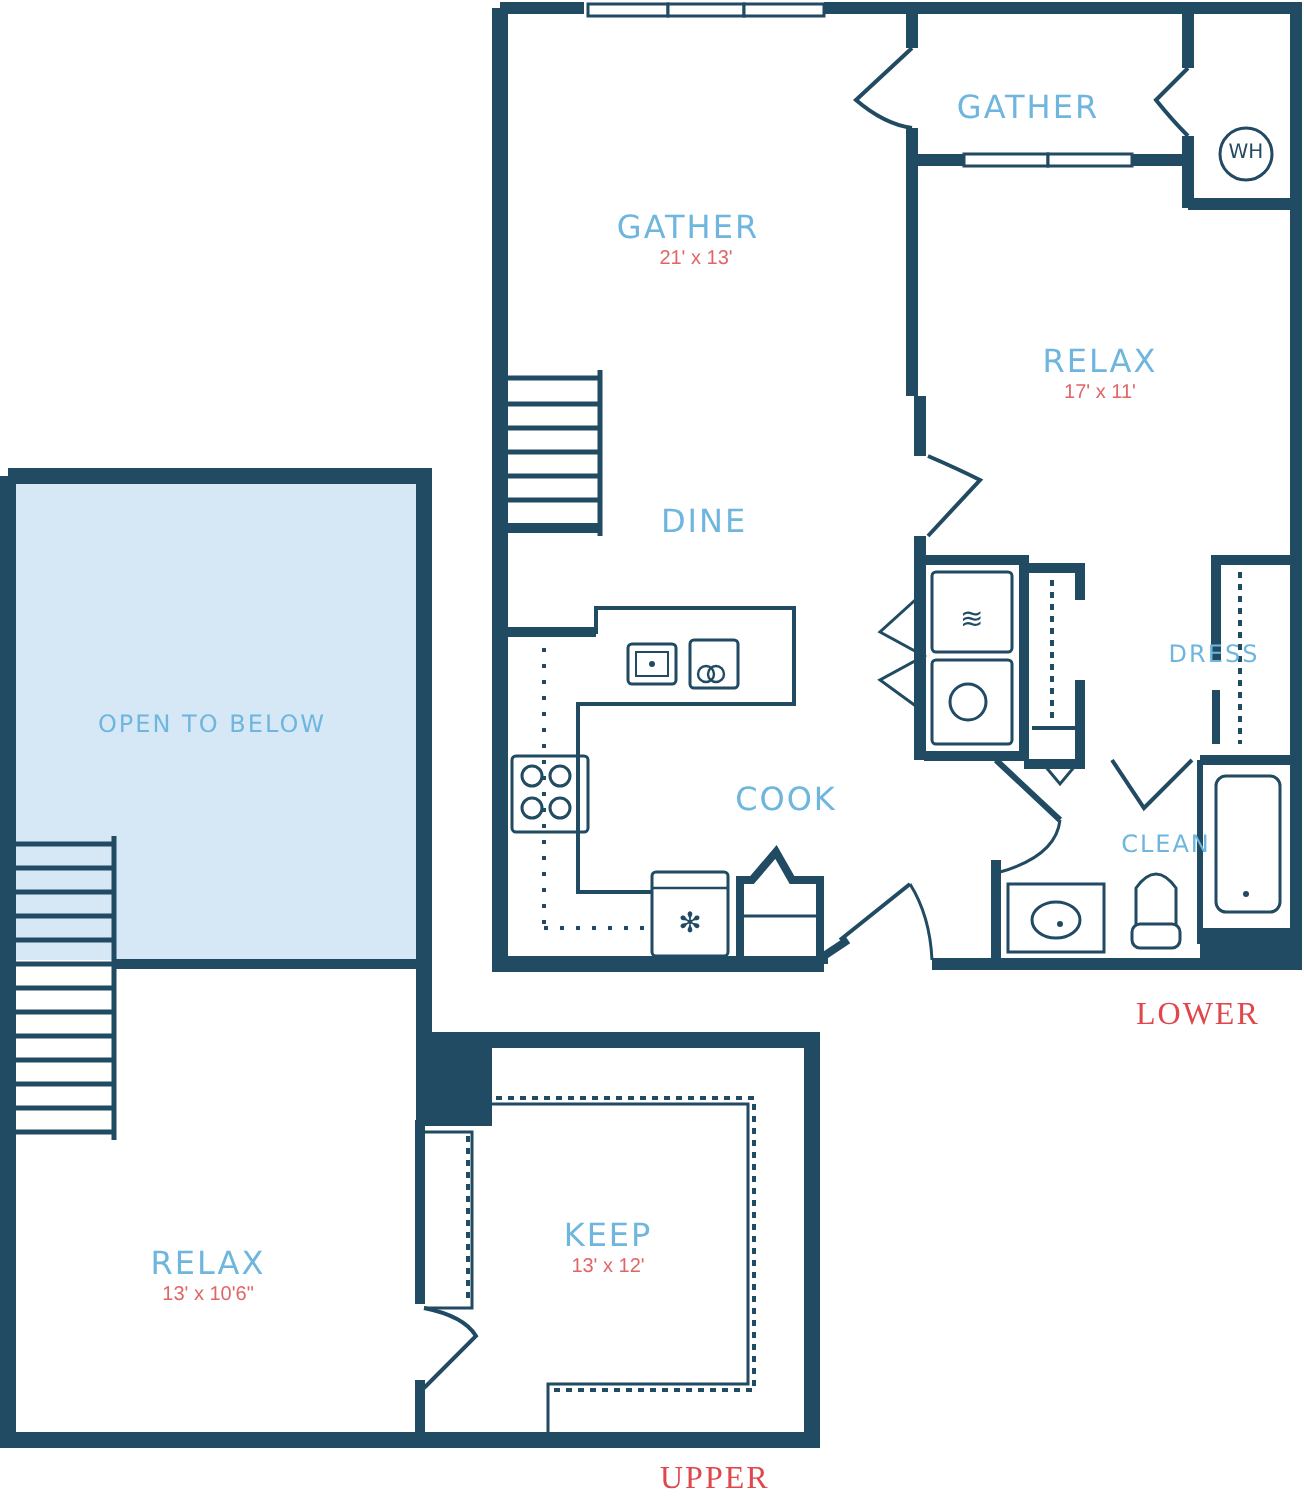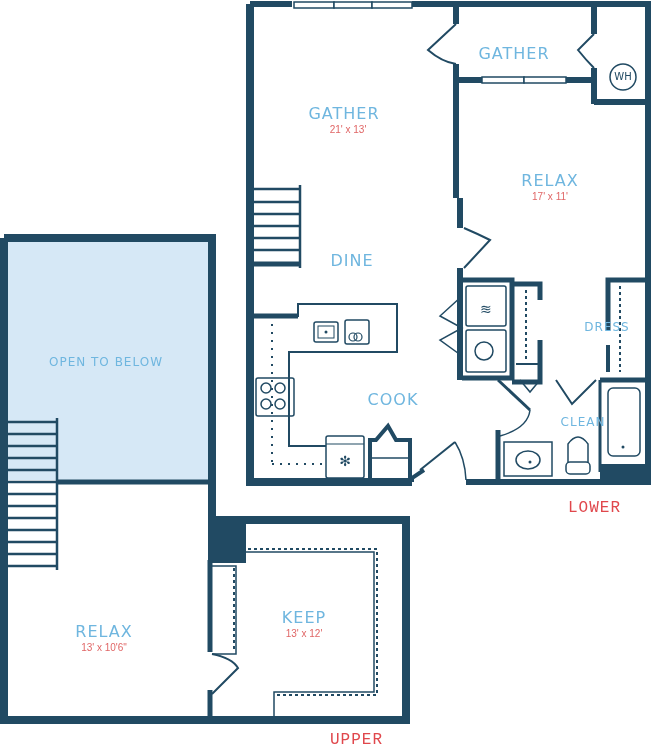--- a/index.html
+++ b/index.html
@@ -2,21 +2,21 @@
 <html><head>
 <meta charset="utf-8">
 <style>
   html, body { margin: 0; padding: 0; background: #ffffff; }
   body { width: 652px; height: 748px; position: relative; overflow: hidden; font-family: "Liberation Sans", "DejaVu Sans", sans-serif; }
   svg { position: absolute; left: 0; top: 0; }
   .lbl { position: absolute; color: #6fb6df; font-family: "DejaVu Sans", "Liberation Sans", sans-serif; letter-spacing: 1px; text-align: center; white-space: nowrap; transform: translateX(-50%); }
   .lbl-lg { font-size: 16px; }
   .lbl-sm { font-size: 12px; }
   .dim { position: absolute; color: #e06666; font-family: "Liberation Sans", "DejaVu Sans", sans-serif; font-size: 10px; text-align: right; white-space: nowrap; transform: translateX(-50%); }
-  .lvl { position: absolute; color: #e0474c; font-family: Liberation Mono, monospace; font-size: 16px; letter-spacing: 1px; white-space: nowrap; }
+  .lvl { position: absolute; color: #e0474c; font-family: Liberation Serif, serif; font-size: 16px; letter-spacing: 1px; white-space: nowrap; }
 </style>
 </head>
 <body>
 
 <svg width="652" height="748" viewBox="0 0 652 748">
 
   <g>
 
     <rect x="8" y="242" width="200" height="238" fill="#d6e8f6"></rect>
 

